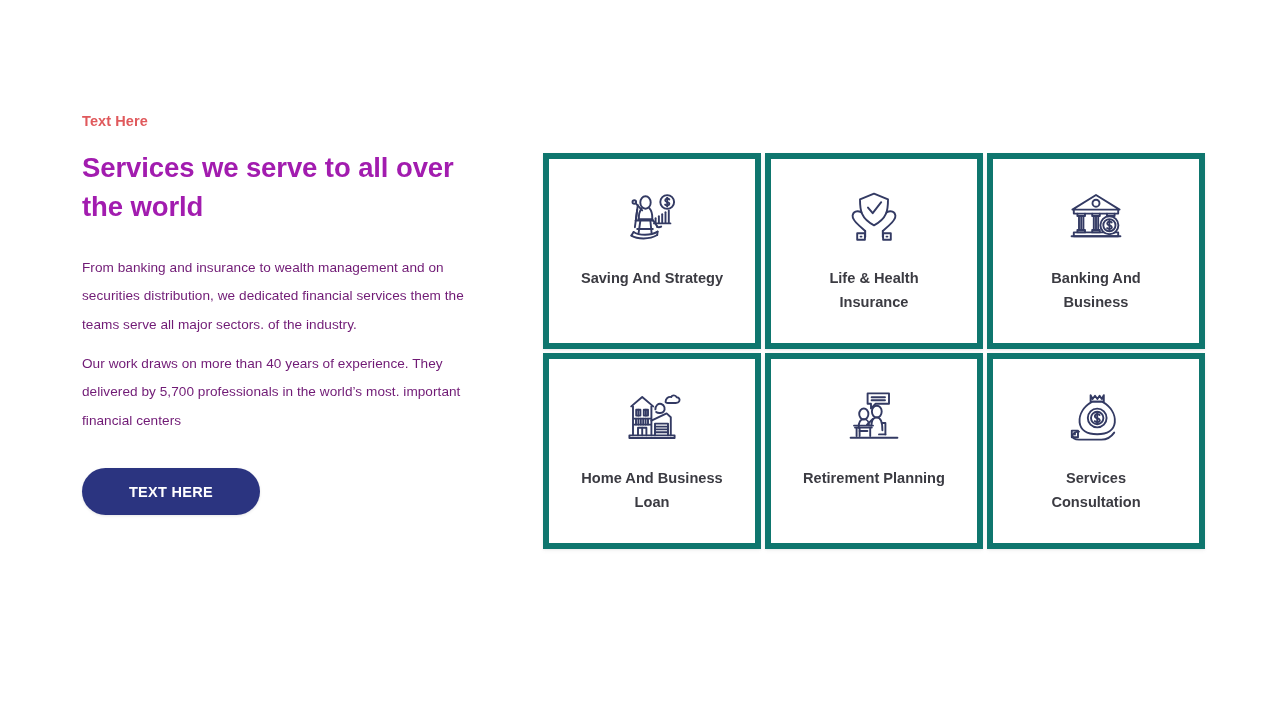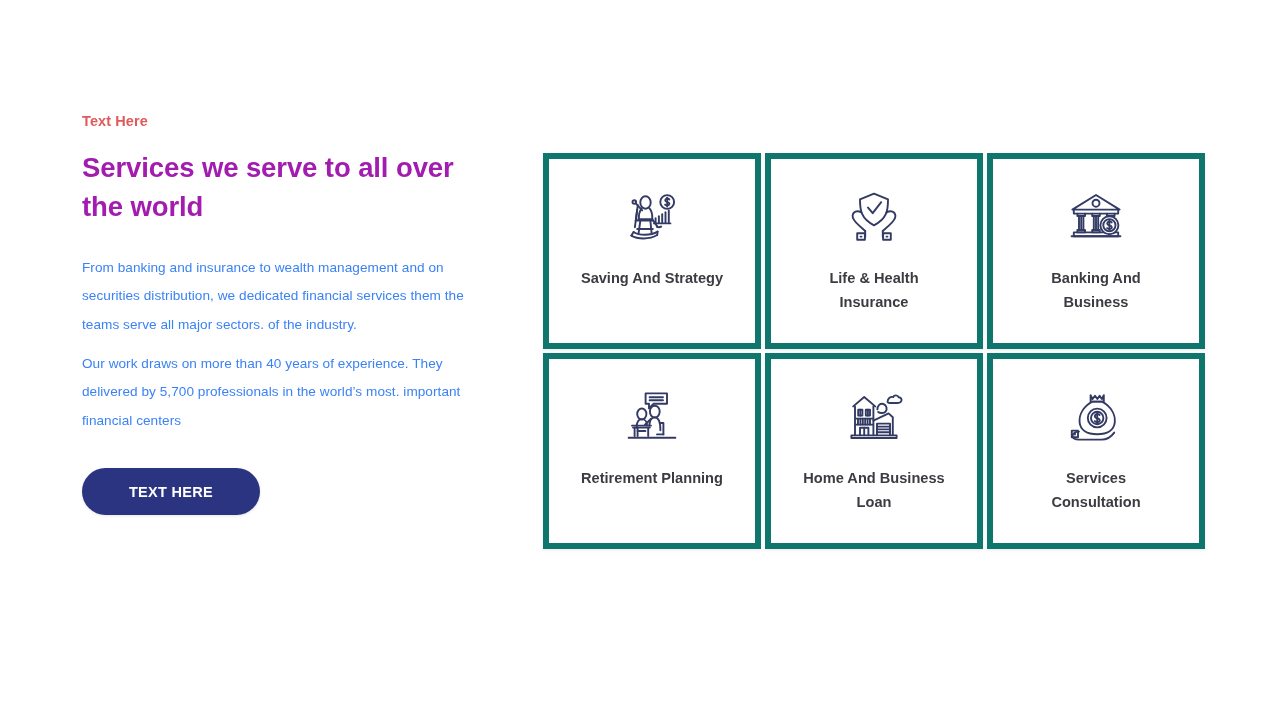--- a/index.html
+++ b/index.html
@@ -41,21 +41,21 @@
     font-weight: 700;
     color: #a21caf;
     line-height: 1.42;
     letter-spacing: -0.1px;
     width: 400px;
     margin-bottom: 28px;
   }
 
   .body-para {
     font-size: 13.6px;
-    color: #3b82f6;
+    color: #701a75;
     line-height: 2.1;
     letter-spacing: 0.05px;
     width: 400px;
   }
   .body-para + .body-para { margin-top: 10px; }
 
   .cta-button {
     display: inline-flex;
     align-items: center;
     justify-content: center;
@@ -245,54 +245,20 @@
           <path d="M46.7 35.4 C45.9 34.4 42.3 34.2 42.2 36.5 C42.1 38.9 46.8 37.9 46.8 40.2 C46.8 42.3 43.2 42.3 42.1 41.1"></path>
         </svg>
       </div>
       <div class="card-label">Banking And Business</div>
     </div>
 
     <div class="card">
       <div class="card-icon">
         <svg width="62" height="62" viewBox="0 0 62 62" fill="none" stroke="#333a63" stroke-width="1.9" stroke-linecap="round" stroke-linejoin="round">
 
-          <path d="M24.6 6.4 L46.0 6.4 L46.0 16.8 L32.4 16.8 L28.0 21.4 L28.0 16.8 L24.6 16.8 Z"></path>
-          <path d="M28.6 10.2 L42.0 10.2"></path>
-          <path d="M28.6 13.2 L42.0 13.2"></path>
-
-          <ellipse cx="20.8" cy="27.0" rx="4.6" ry="5.5"></ellipse>
-
-          <path d="M15.6 40.8 C15.6 35.4 17.6 32.1 20.8 32.1 C24.0 32.1 26.0 35.0 26.0 38.4"></path>
-
-          <ellipse cx="33.8" cy="24.6" rx="4.9" ry="5.9"></ellipse>
-
-          <path d="M39.4 43.2 C39.4 35.0 37.6 30.4 33.8 30.4 C30.4 30.4 28.6 33.6 28.3 38.6"></path>
-          <path d="M29.8 32.0 L24.0 37.6"></path>
-
-          <path d="M39.4 36.0 L42.4 36.0 L42.4 47.4"></path>
-          <path d="M36.0 47.4 L42.4 47.4"></path>
-
-          <path d="M11.0 38.6 L30.0 38.6"></path>
-          <path d="M12.0 40.6 L28.8 40.6"></path>
-
-          <path d="M13.6 40.6 L13.6 49.0"></path>
-          <path d="M27.2 40.6 L27.2 49.0"></path>
-          <path d="M16.6 44.0 L24.4 44.0"></path>
-          <path d="M16.6 40.8 L16.6 49.0"></path>
-
-          <path d="M7.6 50.8 L54.4 50.8"></path>
-        </svg>
-      </div>
-      <div class="card-label">Retirement Planning</div>
-    </div>
-
-    <div class="card">
-      <div class="card-icon">
-        <svg width="62" height="62" viewBox="0 0 62 62" fill="none" stroke="#333a63" stroke-width="1.9" stroke-linecap="round" stroke-linejoin="round">
-
           <path d="M44.6 14.8 C44.6 11.6 47.2 9.4 50.2 10.0 C51.2 7.8 54.6 7.8 55.6 10.2 C58.0 10.2 59.2 12.4 58.2 14.4 C57.6 15.6 56.2 16.0 54.8 16.0 L46.8 16.0 C45.6 16.0 44.6 15.5 44.6 14.8 Z"></path>
 
           <path d="M34.4 22.4 C34.4 18.6 37.2 16.0 40.4 17.0 C43.6 18.0 44.6 22.0 42.6 24.6 C41.4 26.2 37.0 26.6 35.2 25.0"></path>
 
           <path d="M10.2 19.4 L21.2 10.0 L32.2 19.4"></path>
 
           <path d="M12.0 19.4 L12.0 48.2"></path>
           <path d="M30.4 19.4 L30.4 48.2"></path>
 
           <path d="M15.2 22.8 L19.4 22.8 L19.4 28.6 L15.2 28.6 Z"></path>
@@ -322,20 +288,54 @@
           <path d="M8.4 48.4 L53.6 48.4 L53.6 51.0 L8.4 51.0 Z"></path>
         </svg>
       </div>
       <div class="card-label">Home And Business Loan</div>
     </div>
 
     <div class="card">
       <div class="card-icon">
         <svg width="62" height="62" viewBox="0 0 62 62" fill="none" stroke="#333a63" stroke-width="1.9" stroke-linecap="round" stroke-linejoin="round">
 
+          <path d="M24.6 6.4 L46.0 6.4 L46.0 16.8 L32.4 16.8 L28.0 21.4 L28.0 16.8 L24.6 16.8 Z"></path>
+          <path d="M28.6 10.2 L42.0 10.2"></path>
+          <path d="M28.6 13.2 L42.0 13.2"></path>
+
+          <ellipse cx="20.8" cy="27.0" rx="4.6" ry="5.5"></ellipse>
+
+          <path d="M15.6 40.8 C15.6 35.4 17.6 32.1 20.8 32.1 C24.0 32.1 26.0 35.0 26.0 38.4"></path>
+
+          <ellipse cx="33.8" cy="24.6" rx="4.9" ry="5.9"></ellipse>
+
+          <path d="M39.4 43.2 C39.4 35.0 37.6 30.4 33.8 30.4 C30.4 30.4 28.6 33.6 28.3 38.6"></path>
+          <path d="M29.8 32.0 L24.0 37.6"></path>
+
+          <path d="M39.4 36.0 L42.4 36.0 L42.4 47.4"></path>
+          <path d="M36.0 47.4 L42.4 47.4"></path>
+
+          <path d="M11.0 38.6 L30.0 38.6"></path>
+          <path d="M12.0 40.6 L28.8 40.6"></path>
+
+          <path d="M13.6 40.6 L13.6 49.0"></path>
+          <path d="M27.2 40.6 L27.2 49.0"></path>
+          <path d="M16.6 44.0 L24.4 44.0"></path>
+          <path d="M16.6 40.8 L16.6 49.0"></path>
+
+          <path d="M7.6 50.8 L54.4 50.8"></path>
+        </svg>
+      </div>
+      <div class="card-label">Retirement Planning</div>
+    </div>
+
+    <div class="card">
+      <div class="card-icon">
+        <svg width="62" height="62" viewBox="0 0 62 62" fill="none" stroke="#333a63" stroke-width="1.9" stroke-linecap="round" stroke-linejoin="round">
+
           <path d="M25.6 8.2 L27.6 12.0 L30.0 8.8 L32.4 12.0 L34.6 8.8 L36.8 12.0 L38.8 8.2 L38.8 14.6 L25.6 14.6 Z"></path>
 
           <path d="M27.2 14.6 C18.6 19.6 13.8 27.4 14.6 35.4 C15.4 43.0 22.0 47.2 32.2 47.2 C42.4 47.2 49.0 43.0 49.8 35.4 C50.6 27.4 45.8 19.6 37.2 14.6 Z"></path>
 
           <circle cx="32.2" cy="31.0" r="9.4"></circle>
           <circle cx="32.2" cy="31.0" r="6.2"></circle>
           <path d="M32.2 25.8 L32.2 36.2"></path>
           <path d="M34.6 28.0 C33.8 26.9 30.0 26.7 29.9 29.2 C29.8 31.8 34.8 30.7 34.8 33.2 C34.8 35.4 31.0 35.4 29.8 34.1"></path>
 
           <path d="M14.0 44.6 C10.4 44.6 7.6 46.4 7.6 48.8 C7.6 51.2 10.2 52.6 14.0 52.6 L36.4 52.6 C41.4 52.6 46.4 49.6 49.2 45.6"></path>

